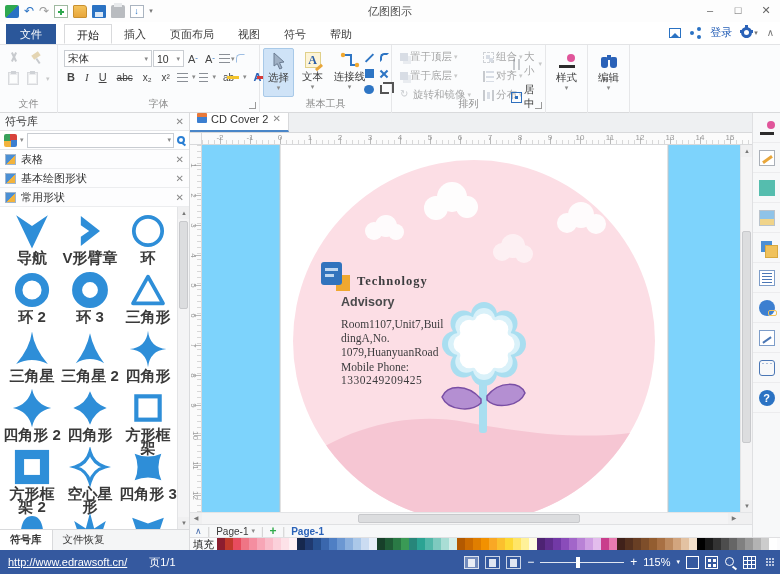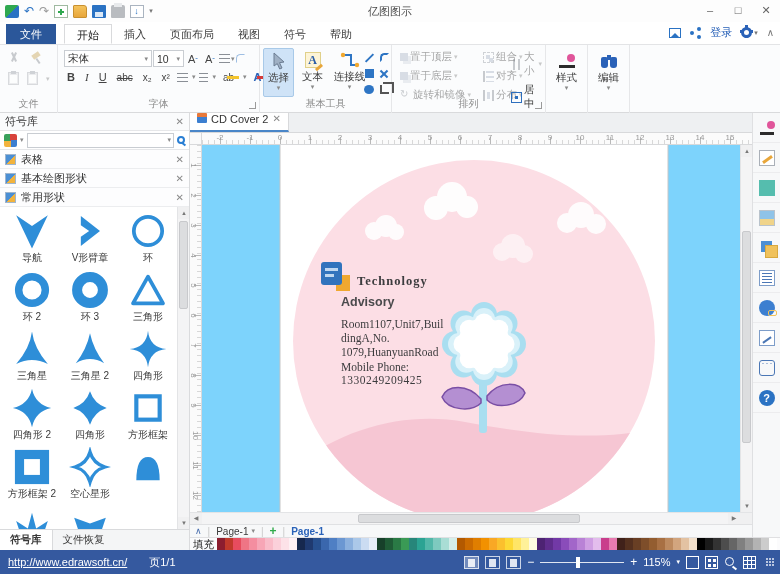--- a/index.html
+++ b/index.html
@@ -116,21 +116,21 @@
   #search-box { flex:1; height:15px; background:#fff; border:1px solid #c9cdd2; display:flex; align-items:center; justify-content:flex-end; padding:0 2px; }
   .mag { width:8px; height:8px; border:2px solid #2a7fd4; border-radius:50%; position:relative; flex:none; }
   .mag::after { content:""; position:absolute; right:-3px; bottom:-3px; width:5px; height:2px; background:#2a7fd4; transform:rotate(40deg); }
   .sp-section { height:19px; display:flex; align-items:center; gap:5px; padding:0 5px; border-bottom:1px solid #ecedef; background:#fdfdfe; font-size:11px; }
   .sec-ico { width:11px; height:11px; background:linear-gradient(135deg,#4b8fd4 0 55%,#f2b33d 55%); border:1px solid #9fb5cd; flex:none; }
   .sp-section span.lbl { flex:1; }
   #shape-area { position:relative; height:322px; overflow:hidden; }
   #shape-grid { display:grid; grid-template-columns:58px 58px 58px; padding-left:3px; }
   .shape-cell { height:59px; text-align:center; padding-top:4px; }
   .shape-cell svg { width:42px; height:40px; display:block; margin:0 auto; }
-  .shape-cell .slabel { font-size:10px; color:#3a3a3a; line-height:13px; }
+  .shape-cell .slabel { font-size:15px; color:#3a3a3a; line-height:13px;font-weight:bold; }
   #sp-scroll { position:absolute; right:0; top:0; width:12px; height:322px; background:#f4f4f5; border-left:1px solid #e3e4e6; }
   .sb-arrow { position:absolute; left:0; width:12px; height:12px; text-align:center; font-size:6px; line-height:12px; color:#777; background:#f0f0f1; }
   #sp-thumb { position:absolute; left:1px; top:14px; width:9px; height:88px; background:#dcdddf; border:1px solid #c8c9cc; border-radius:2px; }
   #sp-tabs { height:21px; display:flex; align-items:stretch; border-top:1px solid #d9dadc; background:#f4f5f6; }
   .sp-tab { padding:0 10px; display:flex; align-items:center; font-size:10.5px; color:#3a3a3a; }
   .sp-tab.active { background:#fff; border-right:1px solid #d9dadc; font-weight:bold; }
 
   
   #canvas-col { position:absolute; left:190px; top:113px; width:562px; height:424px; }
   #doctab-bar { height:20px; background:#eef0f2; border-bottom:1px solid #d8d9db; display:flex; }
@@ -542,20 +542,26 @@
           <svg viewBox="0 0 48 48">
             <rect x="9" y="9" width="30" height="30" fill="none" stroke="#2e8ed8" stroke-width="11"></rect>
           </svg>
           <div class="slabel">方形框架 2</div>
         </div>
         <div class="shape-cell">
           <svg viewBox="0 0 48 48">
             <path d="M24 6 Q28 20 42 24 Q28 28 24 42 Q20 28 6 24 Q20 20 24 6 Z" fill="none" stroke="#2e8ed8" stroke-width="4"></path>
           </svg>
           <div class="slabel">空心星形</div>
+        </div>
+        <div class="shape-cell">
+          <svg viewBox="0 0 48 48">
+            <path d="M8 8 Q24 15 40 8 Q33 24 40 40 Q24 33 8 40 Q15 24 8 8 Z" fill="#2e8ed8"></path>
+          </svg>
+          <div class="slabel">四角形 3</div>
         </div>
         <div class="shape-cell">
           <svg viewBox="0 0 48 48">
             <path d="M10 40 Q10 12 24 12 Q38 12 38 40 Z" fill="#2e8ed8"></path>
           </svg>
           <div class="slabel"></div>
         </div>
         <div class="shape-cell">
           <svg viewBox="0 0 48 48">
             <path d="M5 18 L19 27 L24 8 L29 27 L43 18 L37 36 L11 36 Z" fill="#2e8ed8"></path>

